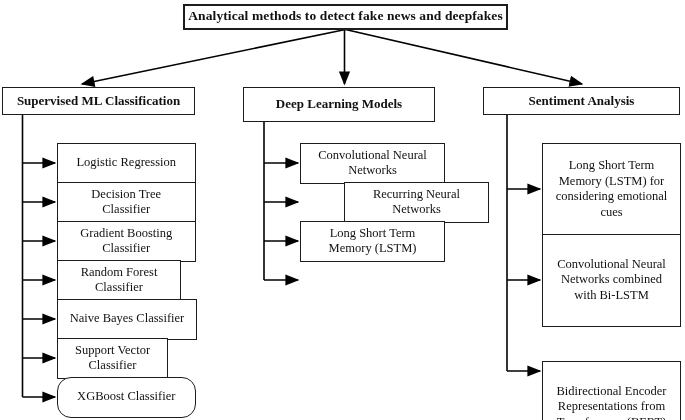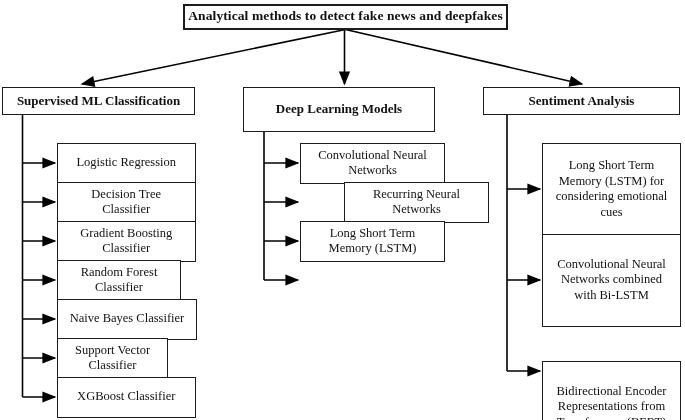--- a/index.html
+++ b/index.html
@@ -57,21 +57,21 @@
     </g>
   </svg>
 
   <div class="box root-box" style="left:183px;top:4px;width:325px;height:25.5px;">
     <span class="lbl">Analytical methods to detect fake news and deepfakes</span>
   </div>
 
   <div class="box header-box" style="left:2px;top:87px;width:193px;height:28px;">
     <span class="lbl">Supervised ML Classification</span>
   </div>
-  <div class="box header-box" style="left:243px;top:87px;width:192px;height:45px;text-align:center;">
+  <div class="box header-box" style="left:243px;top:87px;width:192px;height:35px;text-align:center;">
     <span class="lbl">Deep Learning Models</span>
   </div>
   <div class="box leaf-box" style="left:57px;top:143px;width:138.5px;height:40.5px;">
     <span class="lbl">Logistic Regression</span>
   </div>
 
   <div class="box header-box" style="left:483px;top:87px;width:197px;height:28px;">
     <span class="lbl">Sentiment Analysis</span>
   </div>
   <div class="box leaf-box" style="left:57px;top:182px;width:138.5px;height:40.5px;">
@@ -86,21 +86,21 @@
     <span class="lbl">Random Forest
 Classifier</span>
   </div>
   <div class="box leaf-box" style="left:57px;top:299px;width:140px;height:40.5px;">
     <span class="lbl">Naive Bayes Classifier</span>
   </div>
   <div class="box leaf-box" style="left:57px;top:338px;width:111px;height:40.5px;">
     <span class="lbl">Support Vector
 Classifier</span>
   </div>
-  <div class="box leaf-box" style="left:57px;top:377px;width:138.5px;height:40.5px;">
+  <div class="box leaf-box" style="left:57px;top:377px;width:138.5px;height:40.5px;border-radius:14px;">
     <span class="lbl">XGBoost Classifier</span>
   </div>
 
   <div class="box leaf-box" style="left:300px;top:143px;width:145px;height:40.5px;">
     <span class="lbl">Convolutional Neural
 Networks</span>
   </div>
   <div class="box leaf-box" style="left:300px;top:182px;width:145px;height:40.5px;margin-left:44px;">
     <span class="lbl">Recurring Neural
 Networks</span>

